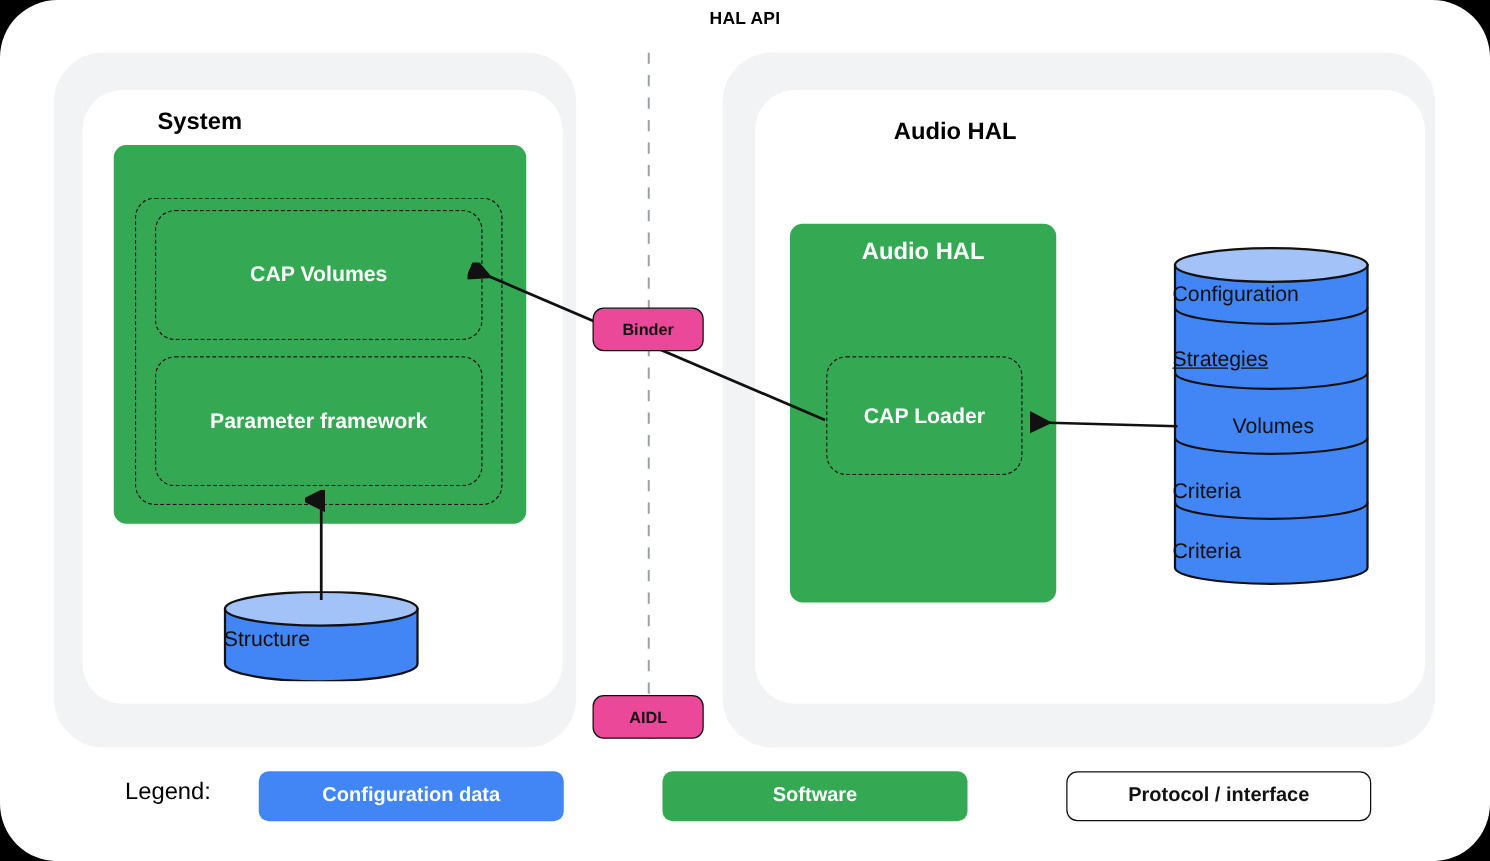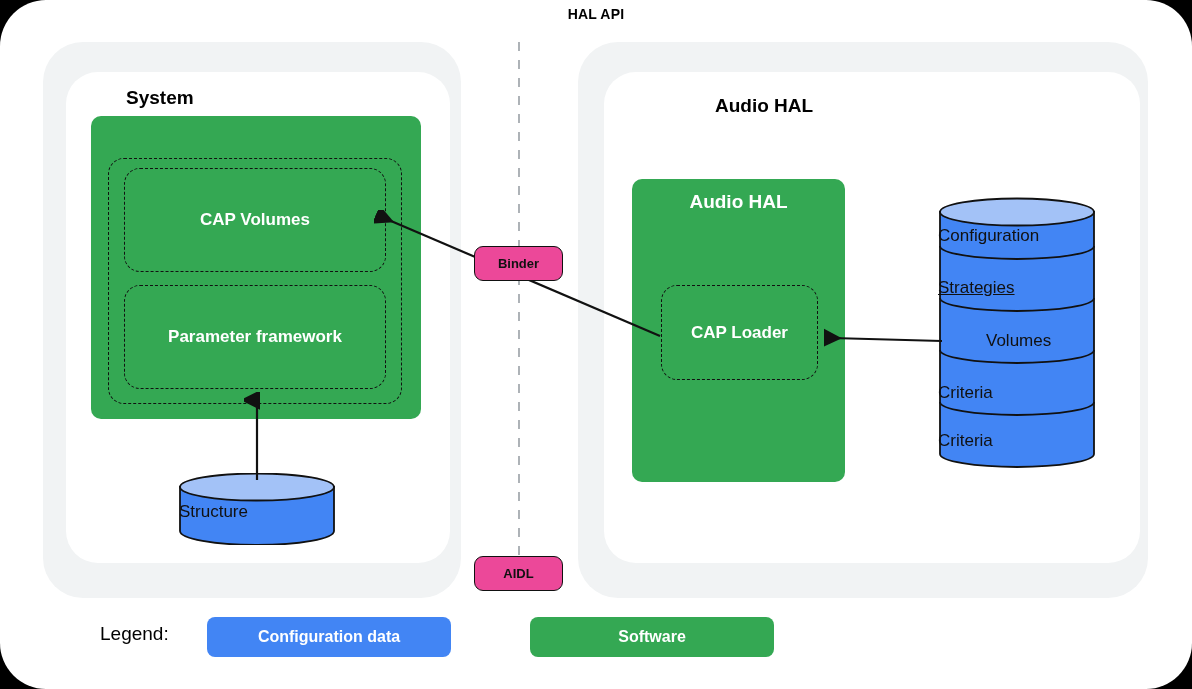--- a/index.html
+++ b/index.html
@@ -224,14 +224,17 @@
 
   <div class="abs" id="legend-row"></div>
   <div id="legend-label">Legend:</div>
 
   <div class="legend-chip" id="chip-config">
     <span>Configuration data</span>
   </div>
   <div class="legend-chip" id="chip-software">
     <span>Software</span>
   </div>
+  <div class="legend-chip" id="chip-protocol">
+    <span>Protocol / interface</span>
+  </div>
 
 </div>
 
 </body></html>

